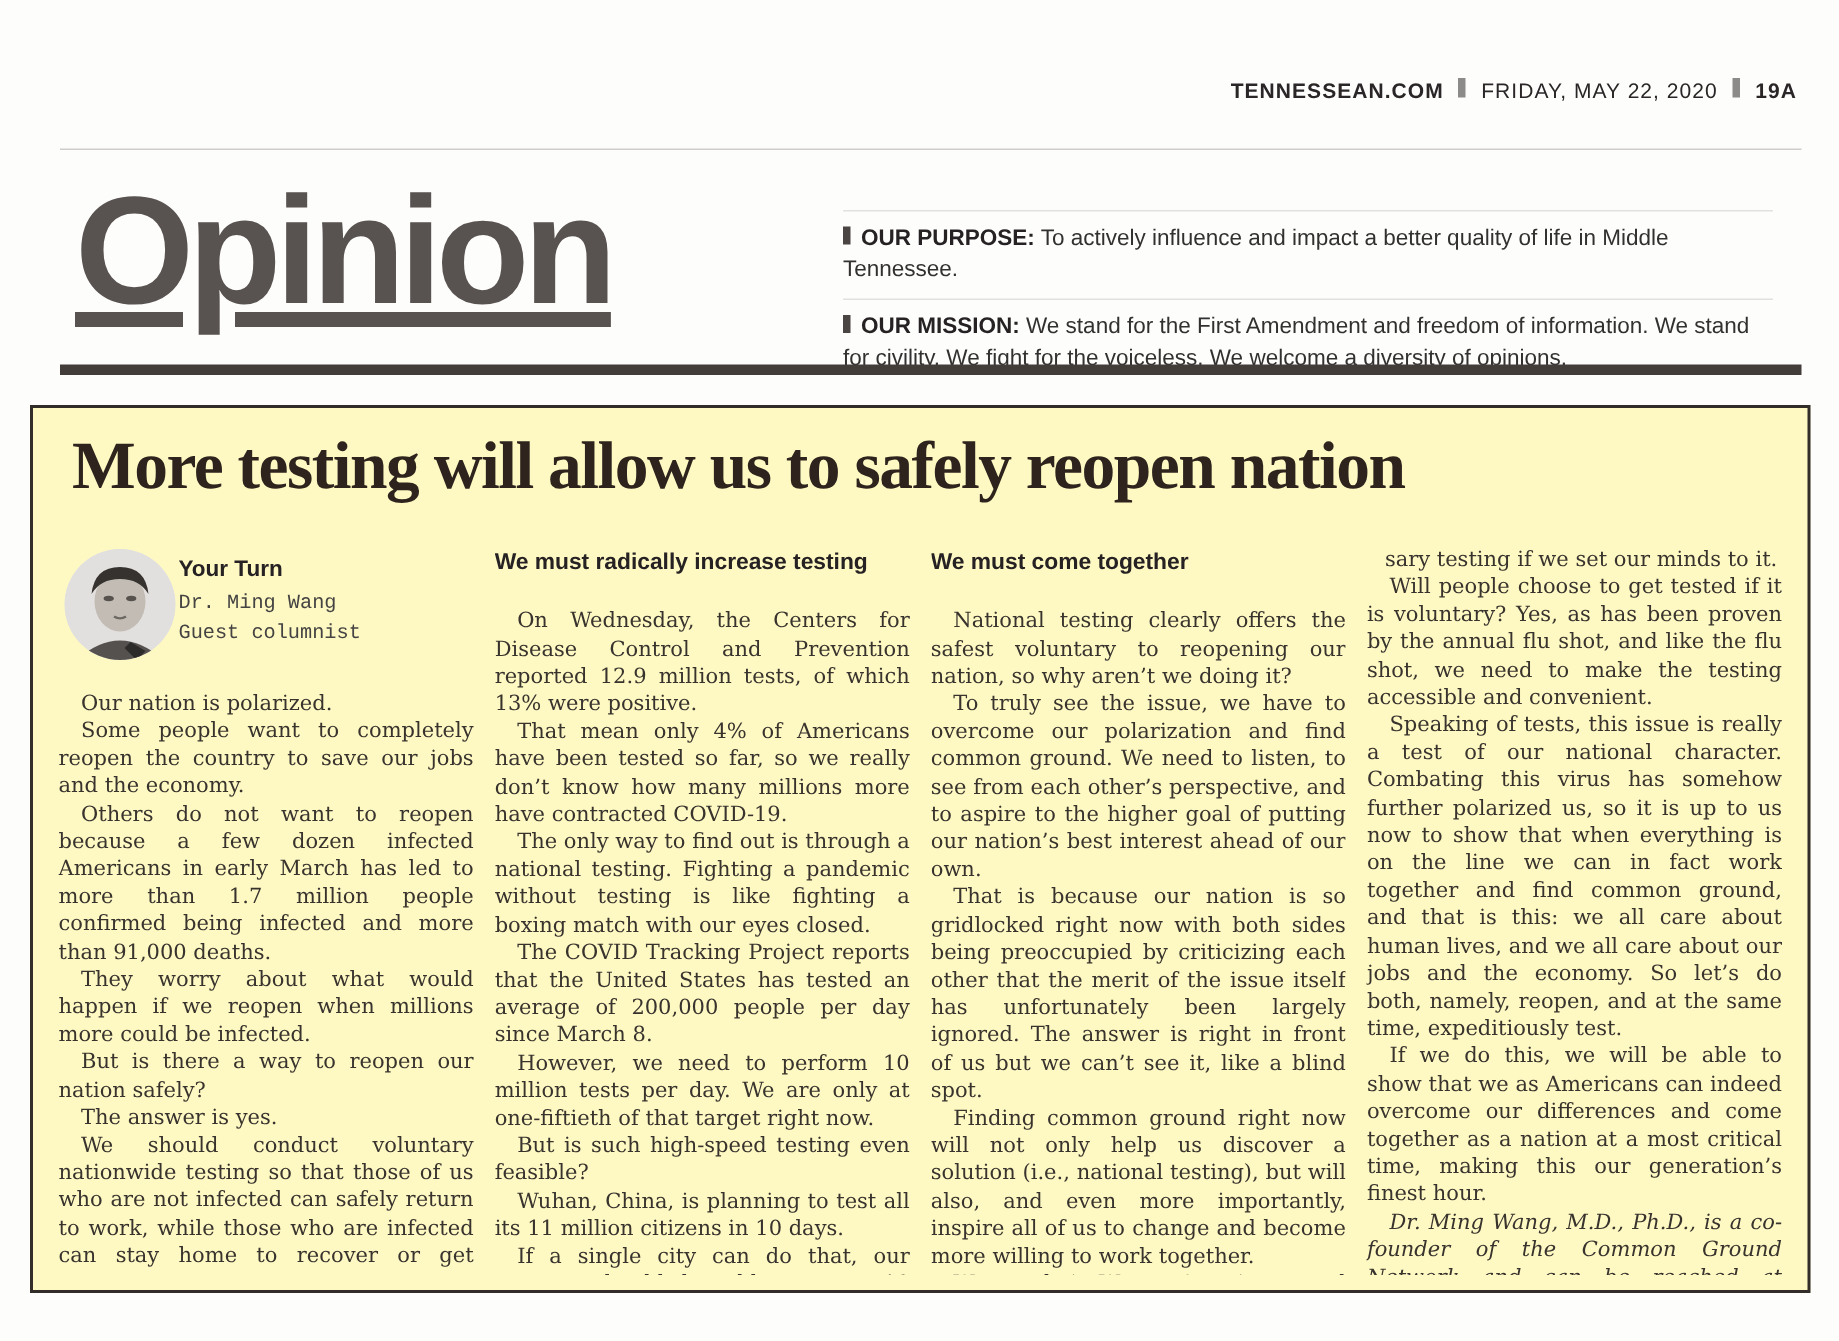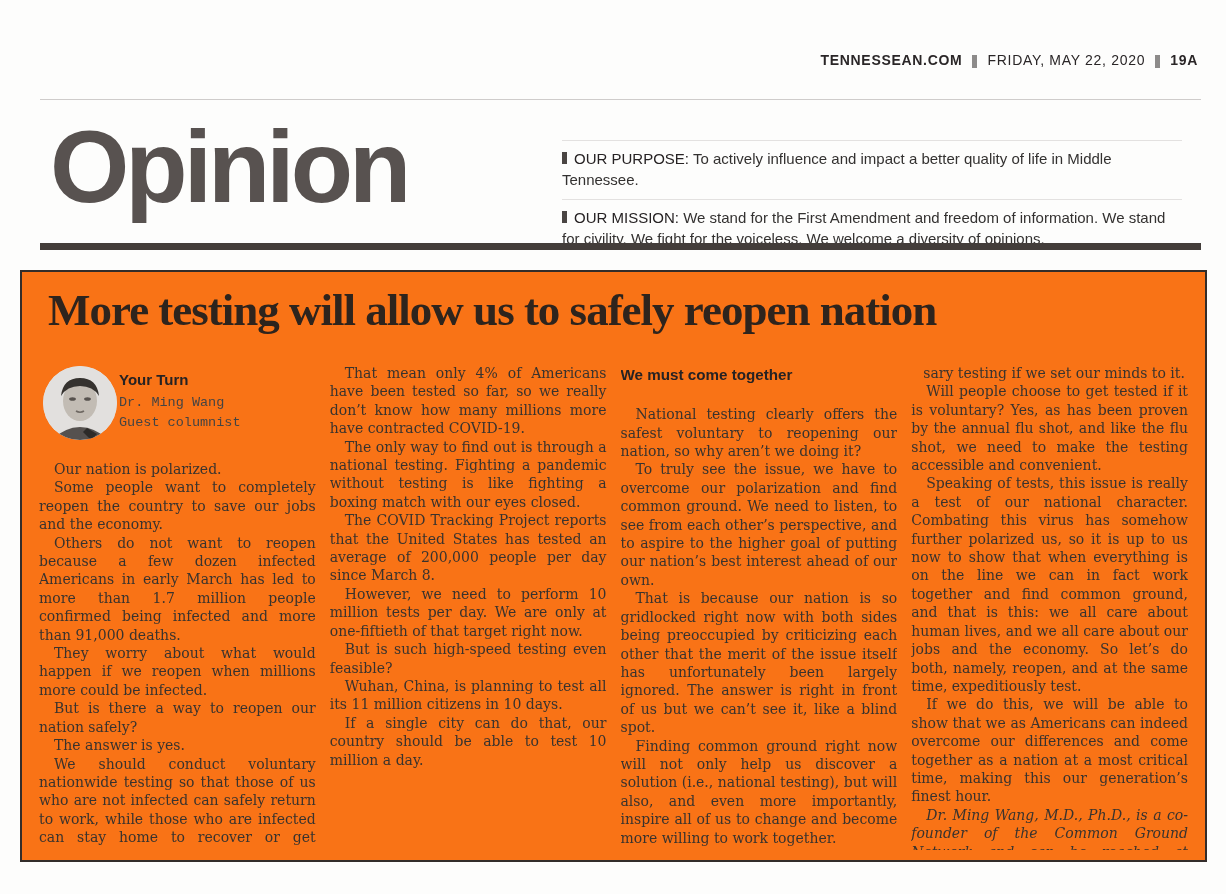--- a/index.html
+++ b/index.html
@@ -7,56 +7,56 @@
   body {
     width:1226px; height:894px; position:relative;
     background:#fdfdfc; color:#39332e;
     font-family:"Liberation Sans", sans-serif;
     overflow:hidden;
   }
 
   
   .topbar {
     position:absolute; top:52px; right:28px;
-    display:flex; align-items:flex-end; gap:10px;
+    display:flex; align-items:flex-start; gap:10px;
     font-size:14px; letter-spacing:.7px; color:#2a2627;
   }
   .topbar .bold { font-weight:bold; }
   .vbar { display:inline-block; width:5px; height:13px; background:#8d8b8a; }
 
   .hairline {
     position:absolute; top:99px; left:40px; width:1161px;
     height:1px; background:#cfcccb;
   }
 
   
   .opinion {
     position:absolute; top:116px; left:50px;
     font-size:102px; line-height:1; font-weight:bold;
-    letter-spacing:-4px; color:#585250;
+    letter-spacing:-4px; color:#585250;text-decoration:underline;
   }
 
   .pm-block { position:absolute; left:562px; top:140px; width:620px; }
   .pm-item {
     border-top:1px solid #e3e1e0;
     padding:7px 0 8px 0;
     font-size:15px; line-height:1.42; color:#333130;
   }
   .pm-bullet { display:inline-block; width:5px; height:12px; background:#4a4543; margin-right:7px; }
-  .pm-label { font-weight:normal; color:#262223; }
+  .pm-label { font-weight:bold; color:#262223; }
 
   .thickrule {
     position:absolute; top:243px; left:40px; width:1161px;
     height:7px; background:#433d3a;
   }
 
   
   .article-box {
     position:absolute; left:20px; top:270px; width:1187px; height:592px;
-    border:2px solid #332d2a; background:#f97316;
+    border:2px solid #332d2a; background:#fef9c3;
   }
   .headline {
     margin:15px 0 0 26px;
     font-family:"Liberation Serif", serif; font-weight:bold;
     font-size:45px; line-height:1.05; letter-spacing:-1px; color:#2e241d;
   }
   .cols {
     position:absolute; left:17px; right:17px; top:92px; bottom:10px;
     display:flex; gap:14px;
   }
@@ -140,20 +140,22 @@
       <p class="para">Our nation is polarized.</p>
       <p class="para">Some people want to completely reopen the country to save our jobs and the economy.</p>
       <p class="para">Others do not want to reopen because a few dozen infected Americans in early March has led to more than 1.7 million people confirmed being infected and more than 91,000 deaths.</p>
       <p class="para">They worry about what would happen if we reopen when millions more could be infected.</p>
       <p class="para">But is there a way to reopen our nation safely?</p>
       <p class="para">The answer is yes.</p>
       <p class="para">We should conduct voluntary nationwide testing so that those of us who are not infected can safely return to work, while those who are infected can stay home to recover or get treatment.</p>
     </div>
 
     <div class="col">
+      <div class="col-heading">We must radically increase testing</div>
+      <p class="para">On Wednesday, the Centers for Disease Control and Prevention reported 12.9 million tests, of which 13% were positive.</p>
       <p class="para">That mean only 4% of Americans have been tested so far, so we really don’t know how many millions more have contracted COVID-19.</p>
       <p class="para">The only way to find out is through a national testing. Fighting a pandemic without testing is like fighting a boxing match with our eyes closed.</p>
       <p class="para">The COVID Tracking Project reports that the United States has tested an average of 200,000 people per day since March 8.</p>
       <p class="para">However, we need to perform 10 million tests per day. We are only at one-fiftieth of that target right now.</p>
       <p class="para">But is such high-speed testing even feasible?</p>
       <p class="para">Wuhan, China, is planning to test all its 11 million citizens in 10 days.</p>
       <p class="para">If a single city can do that, our country should be able to test 10 million a day.</p>
     </div>
 
     <div class="col">

